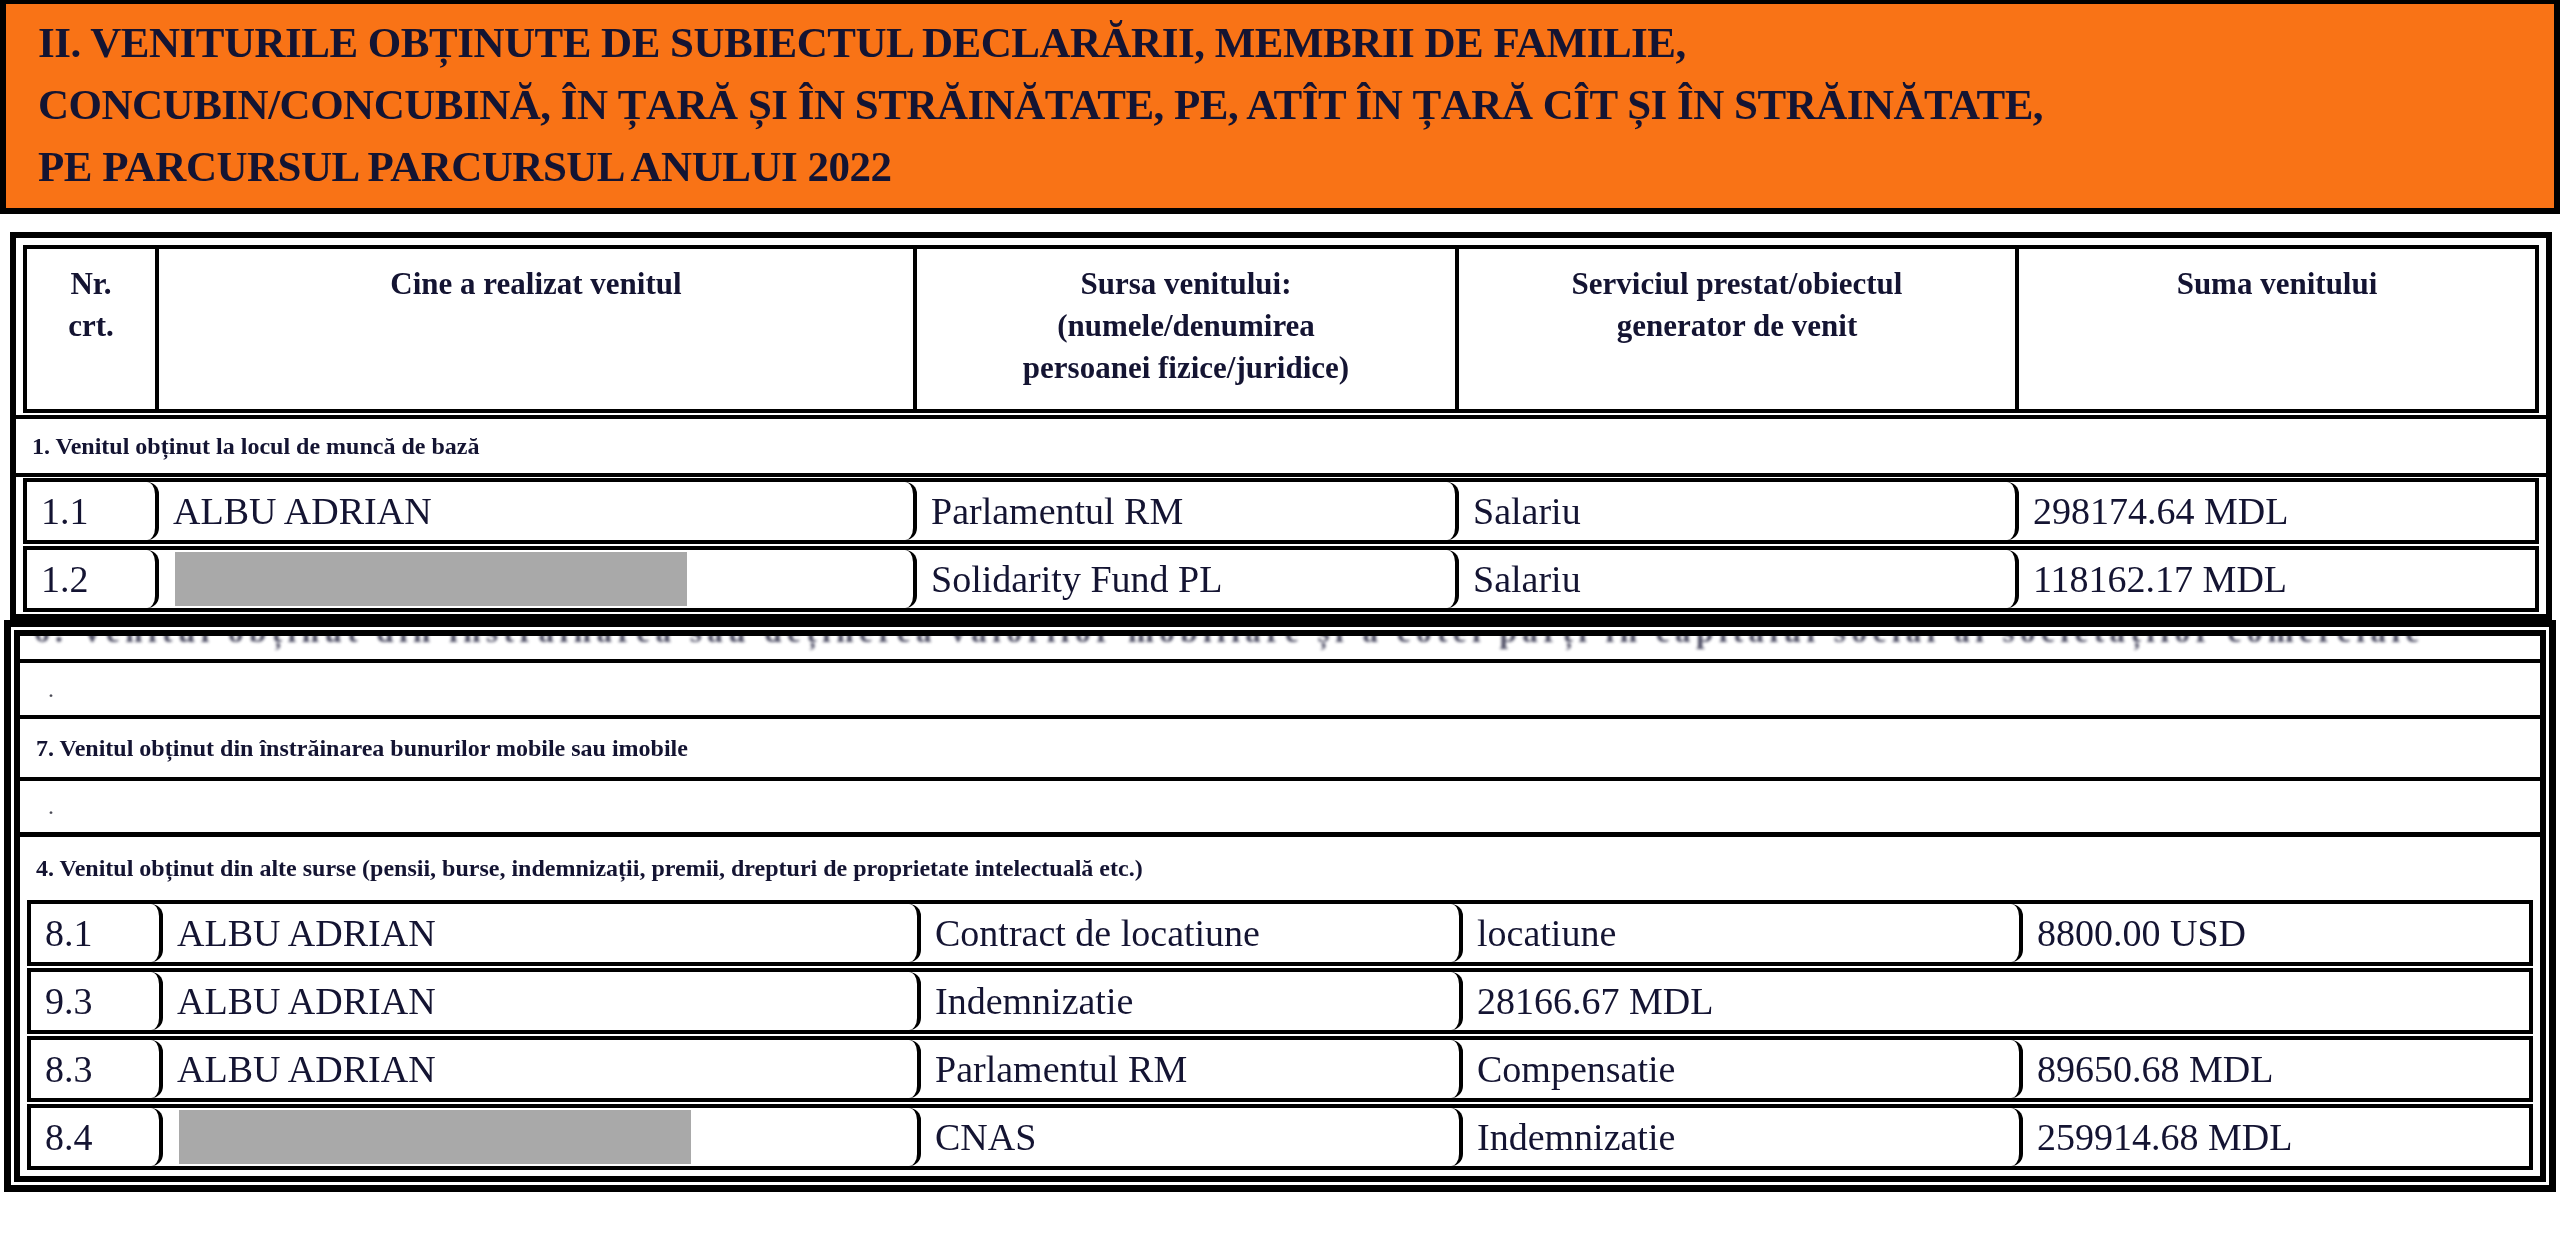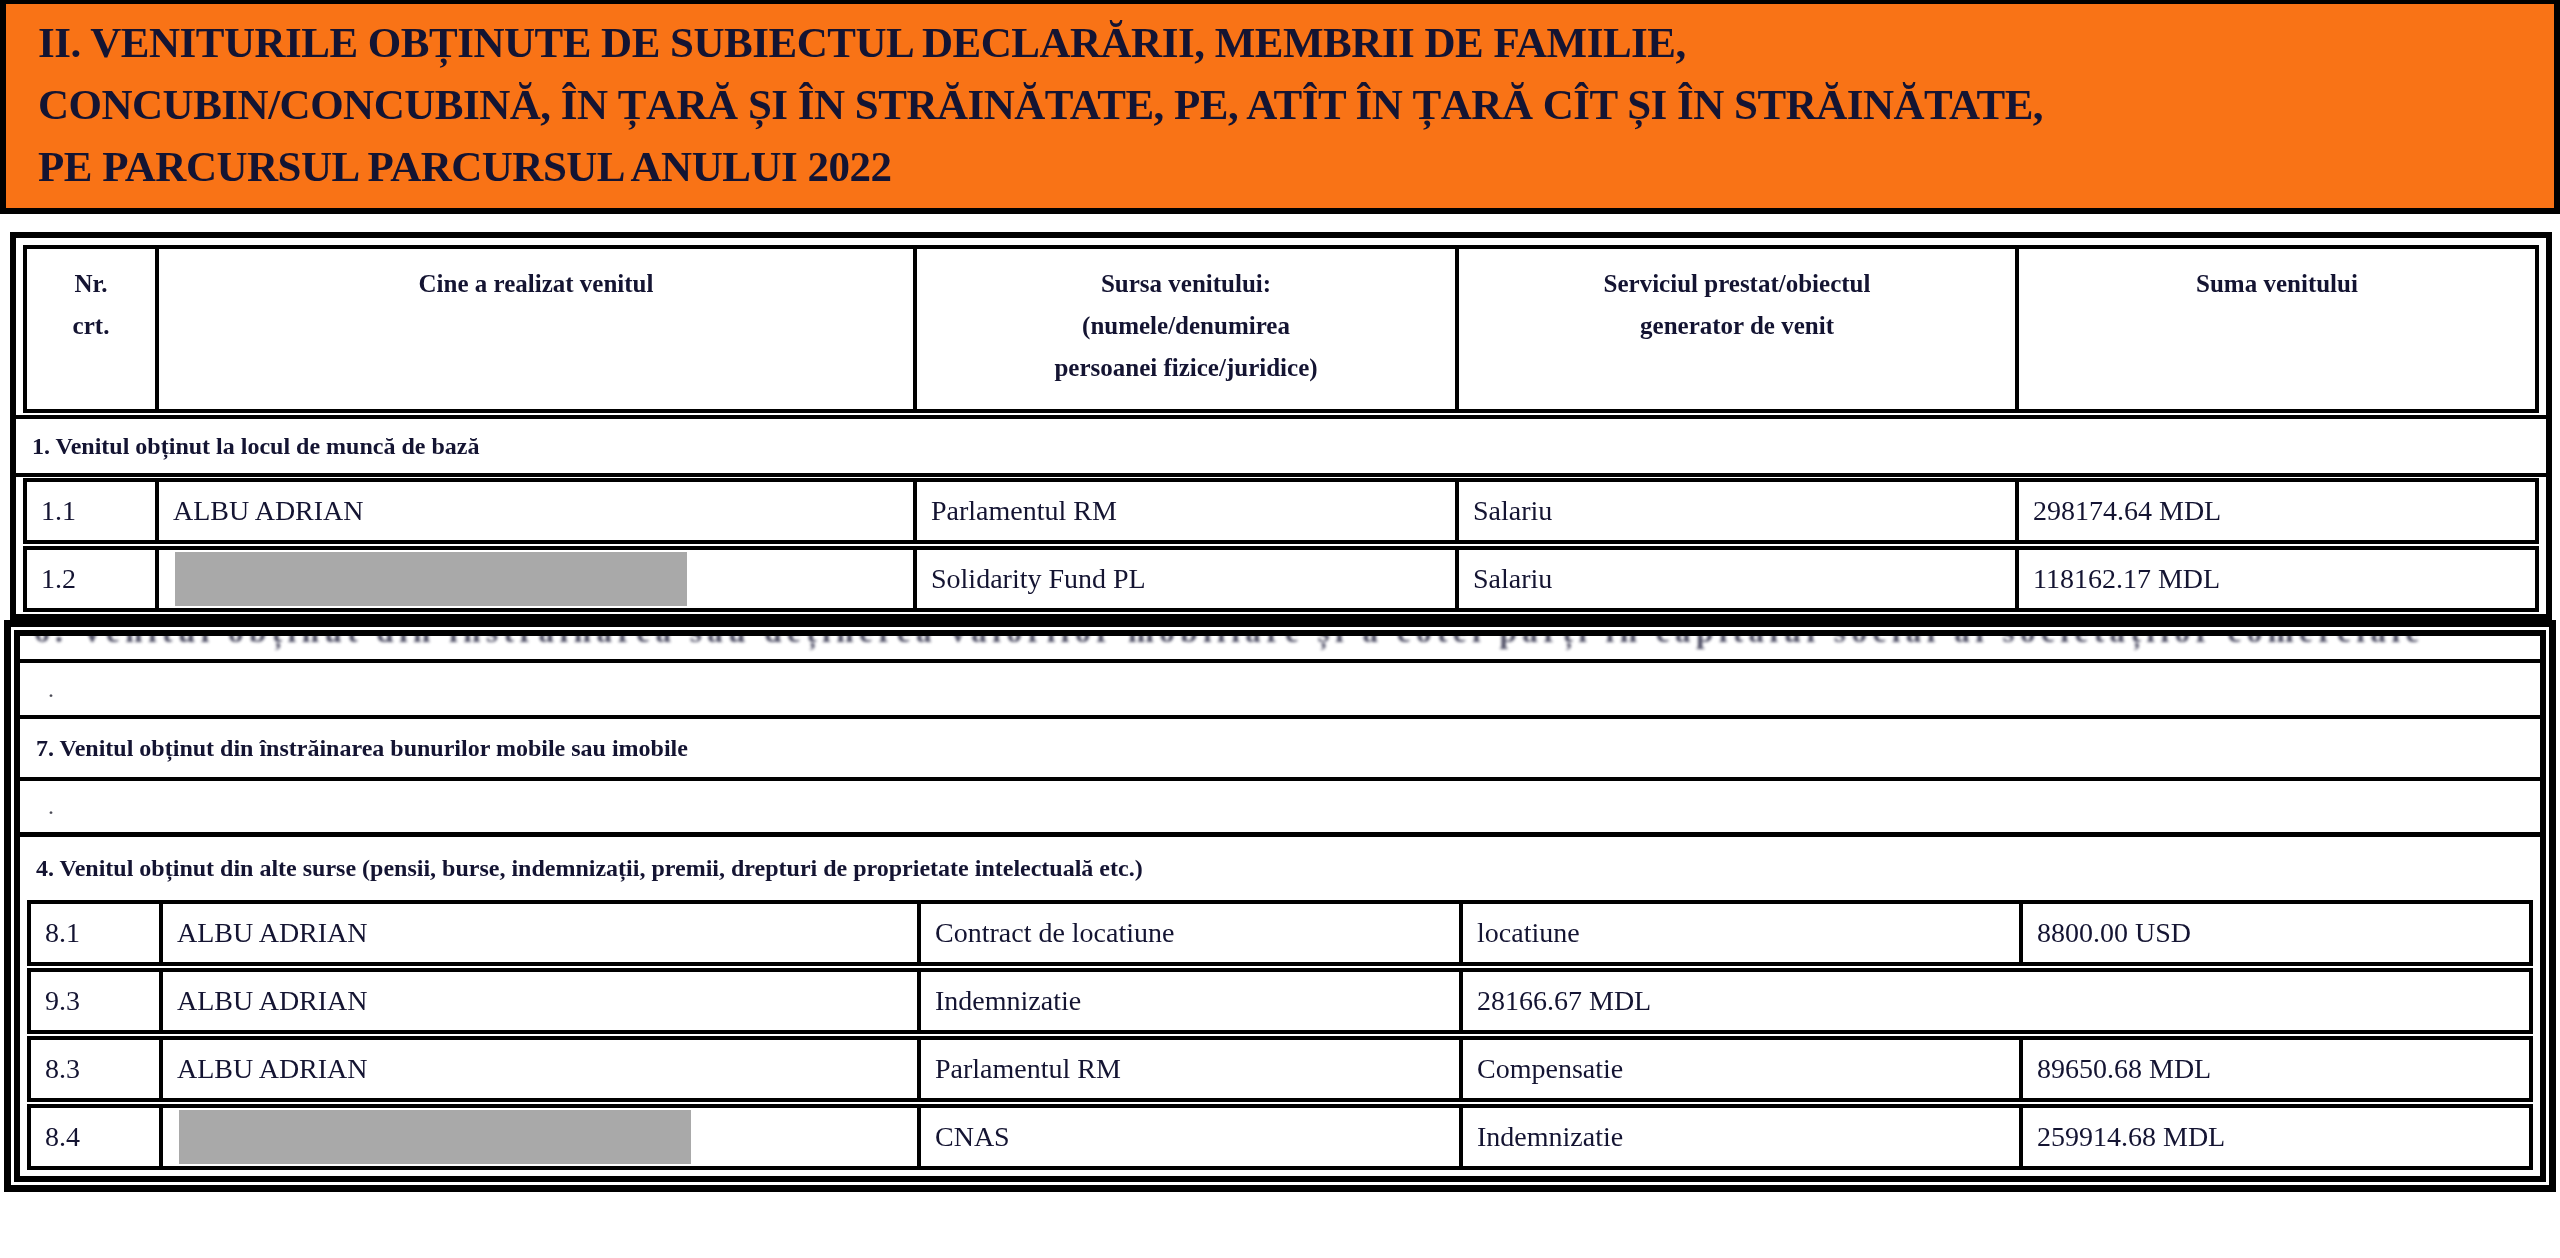--- a/index.html
+++ b/index.html
@@ -49,21 +49,21 @@
     background: #fff;
   }
   .cellrow > div { border-right: 4px solid #000; }
   .cellrow > div:last-child { border-right: none; }
 
   .header-row { margin-top: 7px; margin-bottom: 2px; height: 168px; }
   .header-row > div {
     padding-top: 14px;
     text-align: center;
     font-weight: bold;
-    font-size: 25px;
+    font-size: 31px;
     line-height: 42px;
     white-space: pre-line;
   }
 
   .section-row {
     border-top: 4px solid #000;
     border-bottom: 4px solid #000;
     height: 62px;
     display: flex;
     align-items: center;
@@ -71,23 +71,24 @@
     font-weight: bold;
     font-size: 24px;
     background: #fff;
   }
 
   .data-row { height: 66px; margin-top: 1px; margin-bottom: 2px; }
   .data-row > div {
     display: flex;
     align-items: center;
     padding: 0 14px;
-    font-size: 28px;
+    font-size: 38px;
     white-space: nowrap;
     overflow: hidden;
+    border-radius: 12px;
   }
 
   .redaction {
     width: 512px;
     height: 54px;
     background: #a9a9a9;
     margin-left: 2px;
   }
 
   

